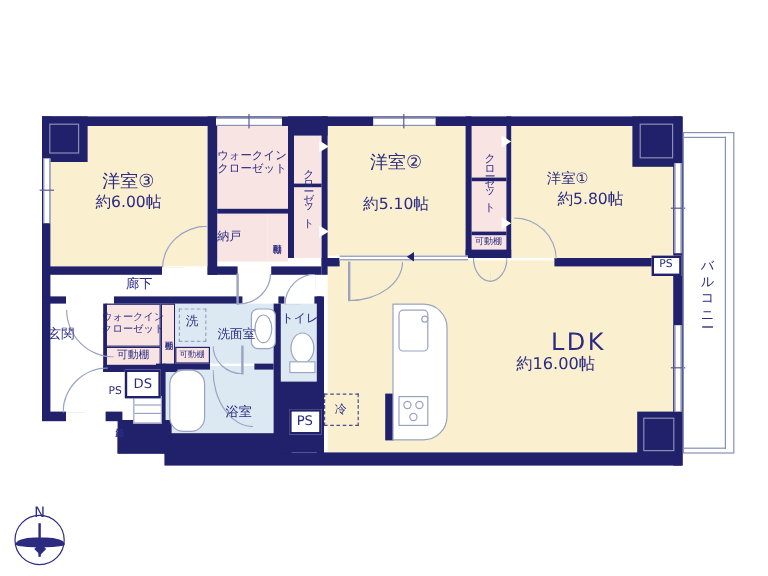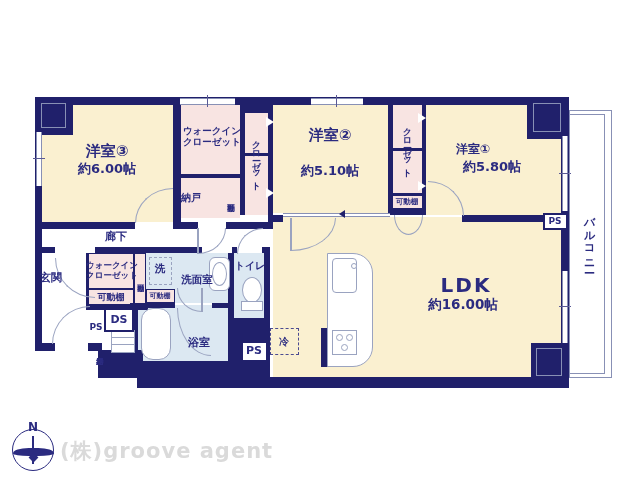--- a/index.html
+++ b/index.html
@@ -5,22 +5,22 @@
   html,body{margin:0;padding:0;background:#fff;}
   .plan{position:relative;width:640px;height:480px;background:#fff;overflow:hidden;
         font-family:"DejaVu Sans","Liberation Sans",sans-serif;}
   .abs{position:absolute;box-sizing:border-box;}
   .wall{position:absolute;background:#20206b;box-sizing:border-box;}
   .fill{position:absolute;box-sizing:border-box;}
   .cream{background:#faf0d0;}
   .pink{background:#f8e4e2;}
   .pinkb{background:#f8e4e2;border:1.5px solid #20206b;}
   .blue{background:#dce8f2;}
-  .lbl{position:absolute;color:#2b2b80;font-weight:bold;white-space:nowrap;
-       transform:translate(-50%,-50%);text-align:right;line-height:1.2;}
+  .lbl{position:absolute;color:#2b2b80;font-weight:normal;white-space:nowrap;
+       transform:translate(-50%,-50%);text-align:center;line-height:1.2;}
   .lblw{white-space:normal;word-break:break-all;}
   .vert{writing-mode:vertical-rl;text-orientation:upright;white-space:nowrap;}
   .arc{position:absolute;box-sizing:border-box;border:0 solid #9aa3c0;}
   .leaf{position:absolute;background:#9aa3c0;}
   .fix{position:absolute;box-sizing:border-box;border:1px solid #9aa3c0;background:#fff;}
   .winh{position:absolute;background:#fff;border-top:1px solid #8890b5;border-bottom:1px solid #8890b5;box-sizing:border-box;}
   .winv{position:absolute;background:#fff;border-left:1px solid #8890b5;border-right:1px solid #8890b5;box-sizing:border-box;}
   .tick{position:absolute;background:#5a5a95;}
   .chev{position:absolute;width:0;height:0;border-top:5px solid transparent;
         border-bottom:5px solid transparent;border-left:8px solid #fff;}
@@ -157,21 +157,21 @@
   <div class="lbl lblw" style="left:210px;top:136px;font-size:9.5px;width:62px">ウォークインクローゼット</div>
   <div class="lbl vert" style="left:256px;top:160px;font-size:9px">クローゼット</div>
   <div class="lbl" style="left:191px;top:198px;font-size:10px">納戸</div>
   <div class="lbl vert" style="left:231px;top:198px;font-size:7.5px">可動棚</div>
   <div class="lbl" style="left:330px;top:135px;font-size:15px">洋室②</div>
   <div class="lbl" style="left:330px;top:171px;font-size:13px">約5.10帖</div>
   <div class="lbl vert" style="left:407px;top:147px;font-size:9px">クローゼット</div>
   <div class="lbl" style="left:407px;top:201px;font-size:7.5px">可動棚</div>
   <div class="lbl" style="left:473px;top:149px;font-size:12px">洋室①</div>
   <div class="lbl" style="left:492px;top:167px;font-size:13px">約5.80帖</div>
-  <div class="lbl" style="left:466px;top:285px;font-size:20px;letter-spacing:2px">LDK</div>
+  <div class="lbl" style="left:482px;top:285px;font-size:20px;letter-spacing:2px">LDK</div>
   <div class="lbl" style="left:463px;top:304px;font-size:13.5px">約16.00帖</div>
   <div class="lbl" style="left:116px;top:237px;font-size:11px">廊下</div>
   <div class="lbl" style="left:51px;top:278px;font-size:11px">玄関</div>
   <div class="lbl lblw" style="left:111px;top:270px;font-size:8.5px;width:54px">ウォークインクローゼット</div>
   <div class="lbl" style="left:111px;top:297px;font-size:9px">可動棚</div>
   <div class="lbl vert" style="left:140px;top:279px;font-size:7px">可動棚</div>
   <div class="lbl" style="left:160px;top:268px;font-size:10.5px">洗</div>
   <div class="lbl" style="left:160px;top:296px;font-size:7px">可動棚</div>
   <div class="lbl" style="left:197px;top:279px;font-size:10.5px">洗面室</div>
   <div class="lbl" style="left:250px;top:266px;font-size:10px">トイレ</div>
@@ -183,15 +183,14 @@
   <div class="lbl" style="left:555px;top:221px;font-size:9px">PS</div>
   <div class="lbl" style="left:284px;top:342px;font-size:10px">冷</div>
   <div class="lbl vert" style="left:589px;top:239px;font-size:11px;letter-spacing:2px">バルコニー</div>
 
   <div class="abs" style="left:12px;top:429px;width:42px;height:42px;border:1.5px solid #2b2b80;border-radius:50%"></div>
   <div class="lbl" style="left:33px;top:427px;font-size:12px">N</div>
   <div class="abs" style="left:32px;top:436px;width:2px;height:28px;background:#2b2b80"></div>
   <div class="abs" style="left:13px;top:448px;width:41px;height:8px;background:#2b2b80;border-radius:50% 50% 50% 50%/90% 90% 40% 40%"></div>
   <div class="abs" style="left:30px;top:454px;width:7px;height:7px;background:#2b2b80;transform:rotate(45deg)"></div>
 
-  <div class="abs" style="left:60px;top:437px;font-size:21px;color:#dadada;font-weight:bold;letter-spacing:1px;font-family:'DejaVu Sans','Liberation Sans',sans-serif">(株)groove agent</div>
 
 </div>
 
 </body></html>

